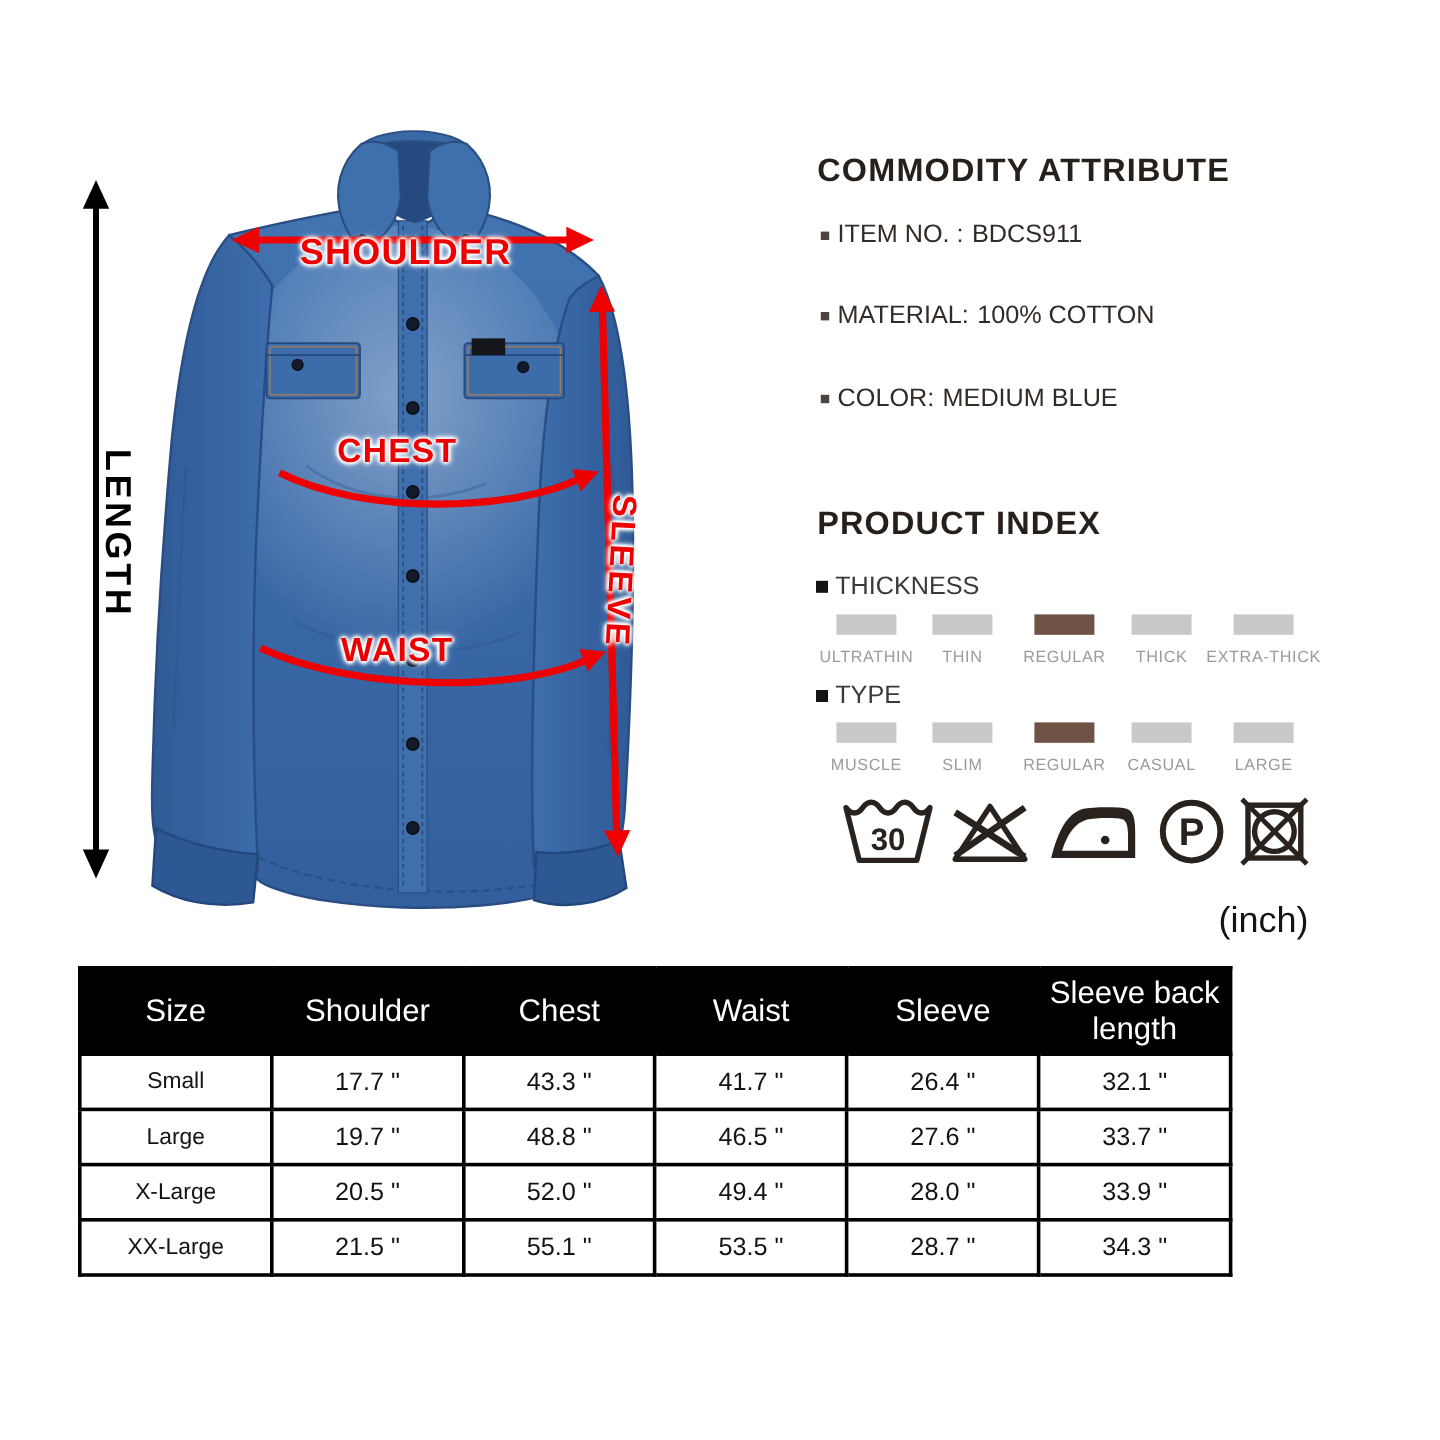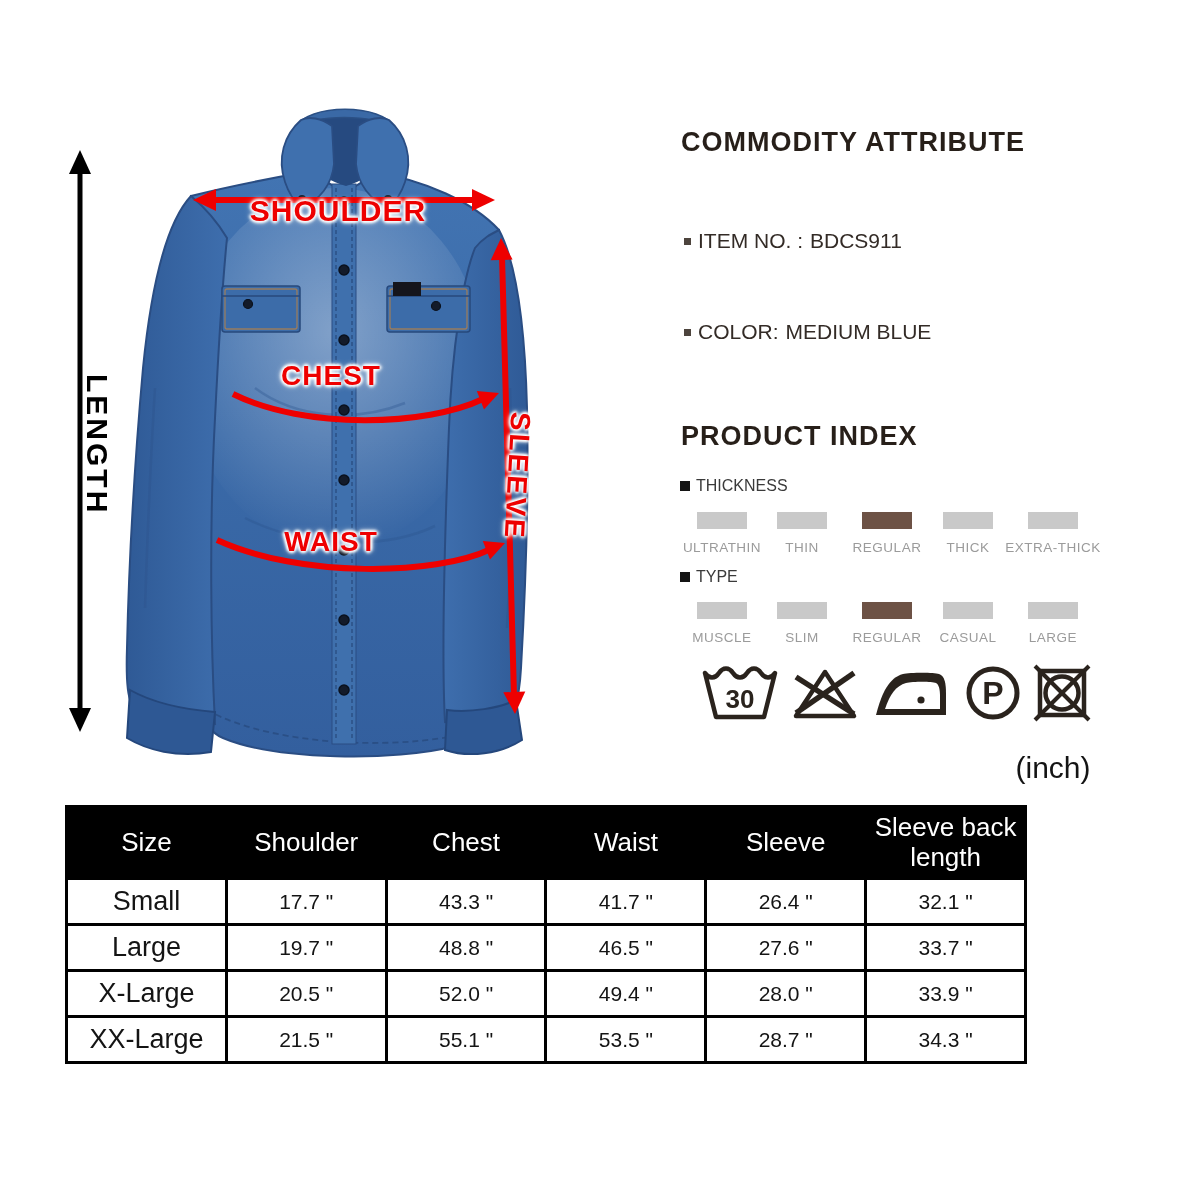--- a/index.html
+++ b/index.html
@@ -19,23 +19,23 @@
                   writing-mode:vertical-rl; letter-spacing:3px; }
 
   
   .sec-title { position:absolute; font-size:27px; font-weight:bold; letter-spacing:1px; color:#271f19; }
   #commodity-title { left:681px; top:127px; }
   #pi-title        { left:681px; top:421px; }
 
   .attr-item { position:absolute; left:684px; font-size:21px; color:#332b26; display:flex; align-items:center; white-space:nowrap; }
   .attr-item .sq { width:7px; height:7px; background:#4d443d; margin-right:7px; flex:none; }
   .attr-item .lab { margin-right:7px; }
-  #attr-0 { top:184px;margin-top:45px; } #attr-1 { top:251px; } #attr-2 { top:320px; }
-
-  .scale-head { position:absolute; left:680px; font-size:16px; color:#3a3a3a; display:flex; align-items:center; }
+  #attr-0 { top:184px; } #attr-1 { top:251px; } #attr-2 { top:320px; }
+
+  .scale-head { position:absolute; left:680px; font-size:21px; color:#3a3a3a; display:flex; align-items:center; }
   .scale-head .sq { width:10px; height:10px; background:#141414; margin-right:6px; flex:none; }
   #thk-head { top:477px; } #typ-head { top:568px; }
 
   .bar { position:absolute; width:50px; height:17px; background:#c9c9c9; }
   .bar.active { background:#6d5245; }
   .bar-label { position:absolute; transform:translateX(-50%); font-size:13.5px; color:#9b9b9b;
                letter-spacing:0.5px; white-space:nowrap; }
 
   .care-row { position:absolute; left:700px; top:662px; width:392px; height:62px;
               display:flex; justify-content:space-between; align-items:center; }
@@ -43,21 +43,21 @@
 
   .unit { position:absolute; left:998px; top:751px; width:110px; text-align:center; font-size:30px; color:#141414; }
 
   
   table.size-table { position:absolute; left:65px; top:805px; width:962px;
                      border-collapse:collapse; table-layout:fixed; border:3px solid #000;padding-left:32px; }
   .size-table th { background:#000; color:#fff; font-weight:normal; font-size:26px;
                    height:72px; line-height:1.12; border:3px solid #000; padding:0 4px; text-align:center; }
   .size-table td { border:3px solid #000; text-align:center; height:46px; font-size:21px;
                    color:#141414; background:#fff; padding:0; }
-  .size-table td.size-name { font-size:27px; }
+  .size-table td.size-name { font-size:19px; }
 
   .footnote { position:absolute; right:66px; top:1112px; font-size:29px; color:#141414; }
 </style>
 </head>
 <body>
 
 <div class="canvas">
 
   <svg class="shirt-svg" viewBox="0 0 570 680">
     <defs>
@@ -176,20 +176,25 @@
   <div class="red-label" id="lbl-sleeve">SLEEVE</div>
   <div id="lbl-length">LENGTH</div>
 
   <div class="sec-title" id="commodity-title">COMMODITY ATTRIBUTE</div>
 
   <div class="attr-item" id="attr-0">
     <span class="sq"></span>
     <span class="lab">ITEM NO. :</span>
     <span class="val">BDCS911</span>
   </div>
+  <div class="attr-item" id="attr-1">
+    <span class="sq"></span>
+    <span class="lab">MATERIAL:</span>
+    <span class="val">100% COTTON</span>
+  </div>
   <div class="attr-item" id="attr-2">
     <span class="sq"></span>
     <span class="lab">COLOR:</span>
     <span class="val">MEDIUM BLUE</span>
   </div>
 
   <div class="sec-title" id="pi-title">PRODUCT INDEX</div>
 
   <div class="scale-head" id="thk-head">
     <span class="sq"></span>

